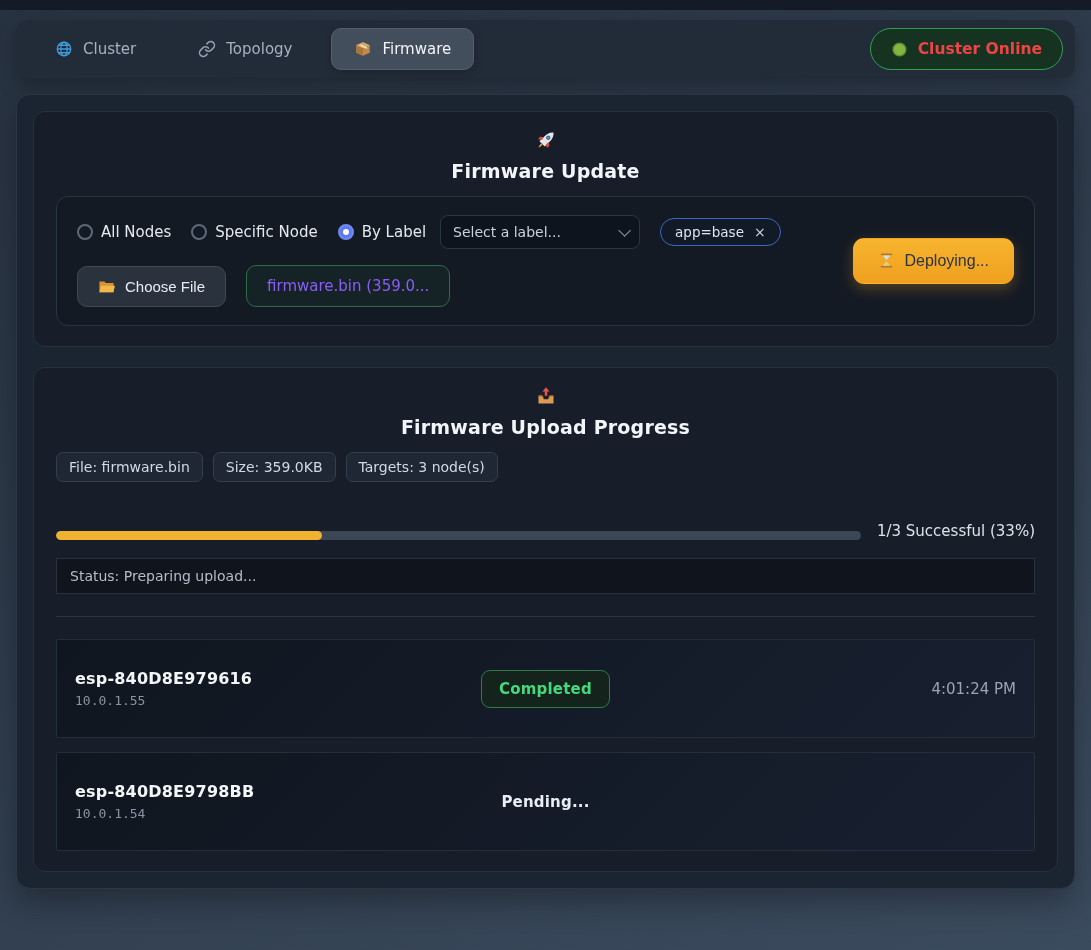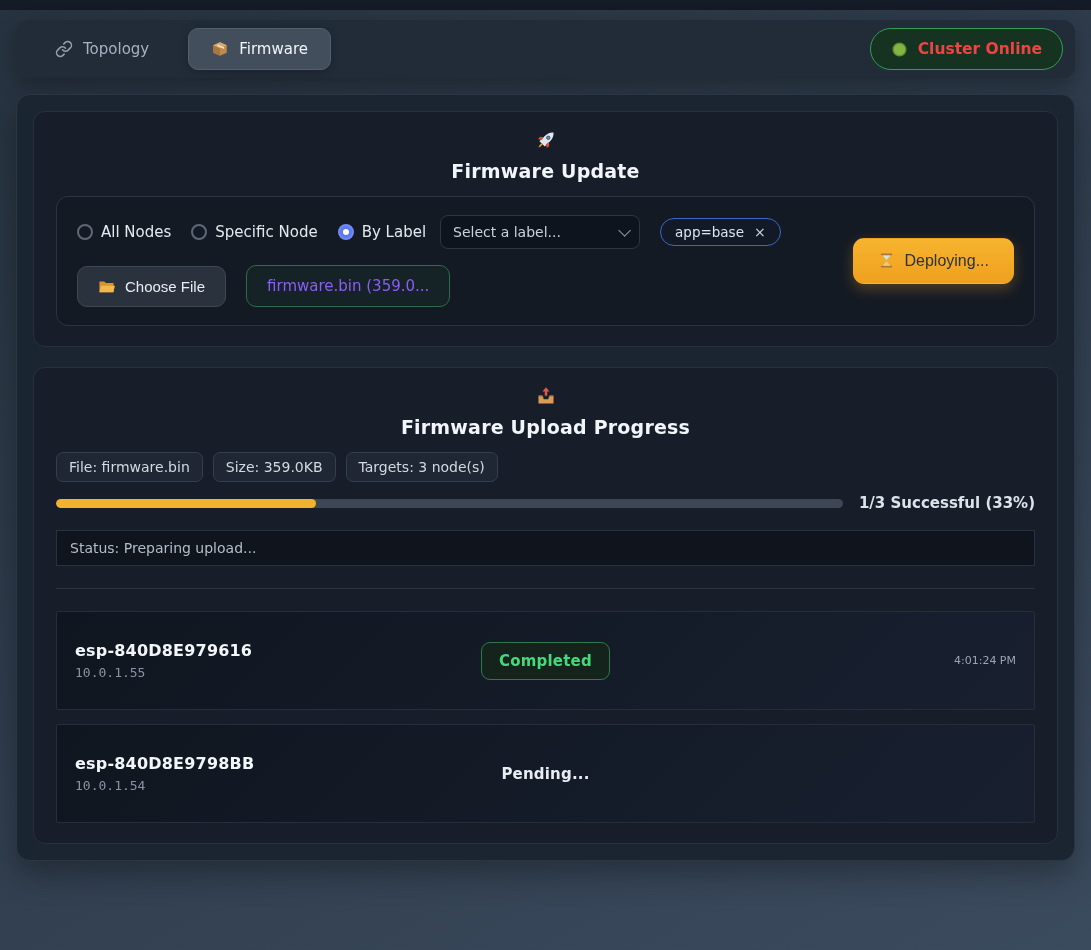--- a/index.html
+++ b/index.html
@@ -102,21 +102,21 @@
     color:#2b333d; font-size:16px; padding:13px 24px; border-radius:11px;
     box-shadow:0 5px 14px rgba(240,165,35,.28); flex:0 0 auto;
   }
 
   
   .meta-row { display:flex; gap:10px; margin-top:14px; }
   .meta-badge {
     background:#1e2733; border:1px solid #333f4e; border-radius:7px;
     color:#d2d9e2; font-size:14px; padding:6px 12px;
   }
-  .progress-row { display:flex; align-items:center; gap:16px; margin-top:12px;font-weight:bold; }
+  .progress-row { display:flex; align-items:flex-end; gap:16px; margin-top:40px; }
   .track { flex:1; height:9px; background:#3c4654; border-radius:999px; overflow:hidden; }
   .fill { height:100%; background:#f1b32f; border-radius:999px; }
   .progress-label { color:#dde3ea; font-size:15px; white-space:nowrap; }
   .status-box {
     margin-top:18px; padding:9px 13px;
     background:#0f141d; border:1px solid #27313f; border-radius:0;
     color:#b3bdc9; font-size:14px;
   }
   .divider { height:1px; background:#2b3542; margin:22px 0; }
 
@@ -129,28 +129,38 @@
   .node-row + .node-row { margin-top:14px; }
   .node-name { color:#f3f6f9; font-size:16px; font-weight:700; letter-spacing:.2px; }
   .node-ip { color:#8793a3; font-size:13px; margin-top:5px; font-family:"DejaVu Sans Mono","Liberation Mono",monospace; }
   .node-status {
     justify-self:center; font-weight:700; font-size:15px;
     padding:9px 17px; border-radius:9px; letter-spacing:.2px;
   }
   .node-status[data-status="completed"] { color:#45d97e; border:1px solid #2d7a4e; background:#14231b; }
   .node-status[data-status="uploading"] { color:#e7a81f; border:1px solid #7e661f; background:#231e11; }
   .node-status[data-status="pending"]   { color:#e9edf3; padding:9px 0; }
-  .node-time { justify-self:end; color:#9aa4b2; font-size:11px; text-align:right; }
+  .node-time { justify-self:end; color:#9aa4b2; font-size:15px; text-align:right; }
 </style>
 </head>
 <body>
 
 <div class="top-strip"></div>
 
 <div class="nav">
+  <div class="nav-tab">
+    <span class="icon-18">
+      <svg viewBox="0 0 24 24" fill="none" stroke="#3e9ede" stroke-width="1.7">
+        <circle cx="12" cy="12" r="9"></circle>
+          <ellipse cx="12" cy="12" rx="4.2" ry="9"></ellipse>
+        <path d="M3 12h18M4.6 7h14.8M4.6 17h14.8"></path>
+      </svg>
+    </span>
+    <span>Cluster</span>
+  </div>
   <div class="nav-tab">
     <span class="icon-18">
       <svg viewBox="0 0 24 24" fill="none" stroke="#92a0b2" stroke-width="2" stroke-linecap="round">
         <path d="M10 13a5 5 0 0 0 7.54.54l3-3a5 5 0 0 0-7.07-7.07l-1.72 1.71"></path>
         <path d="M14 11a5 5 0 0 0-7.54-.54l-3 3a5 5 0 0 0 7.07 7.07l1.71-1.71"></path>
       </svg>
     </span>
     <span>Topology</span>
   </div>
   <div class="nav-tab active">

